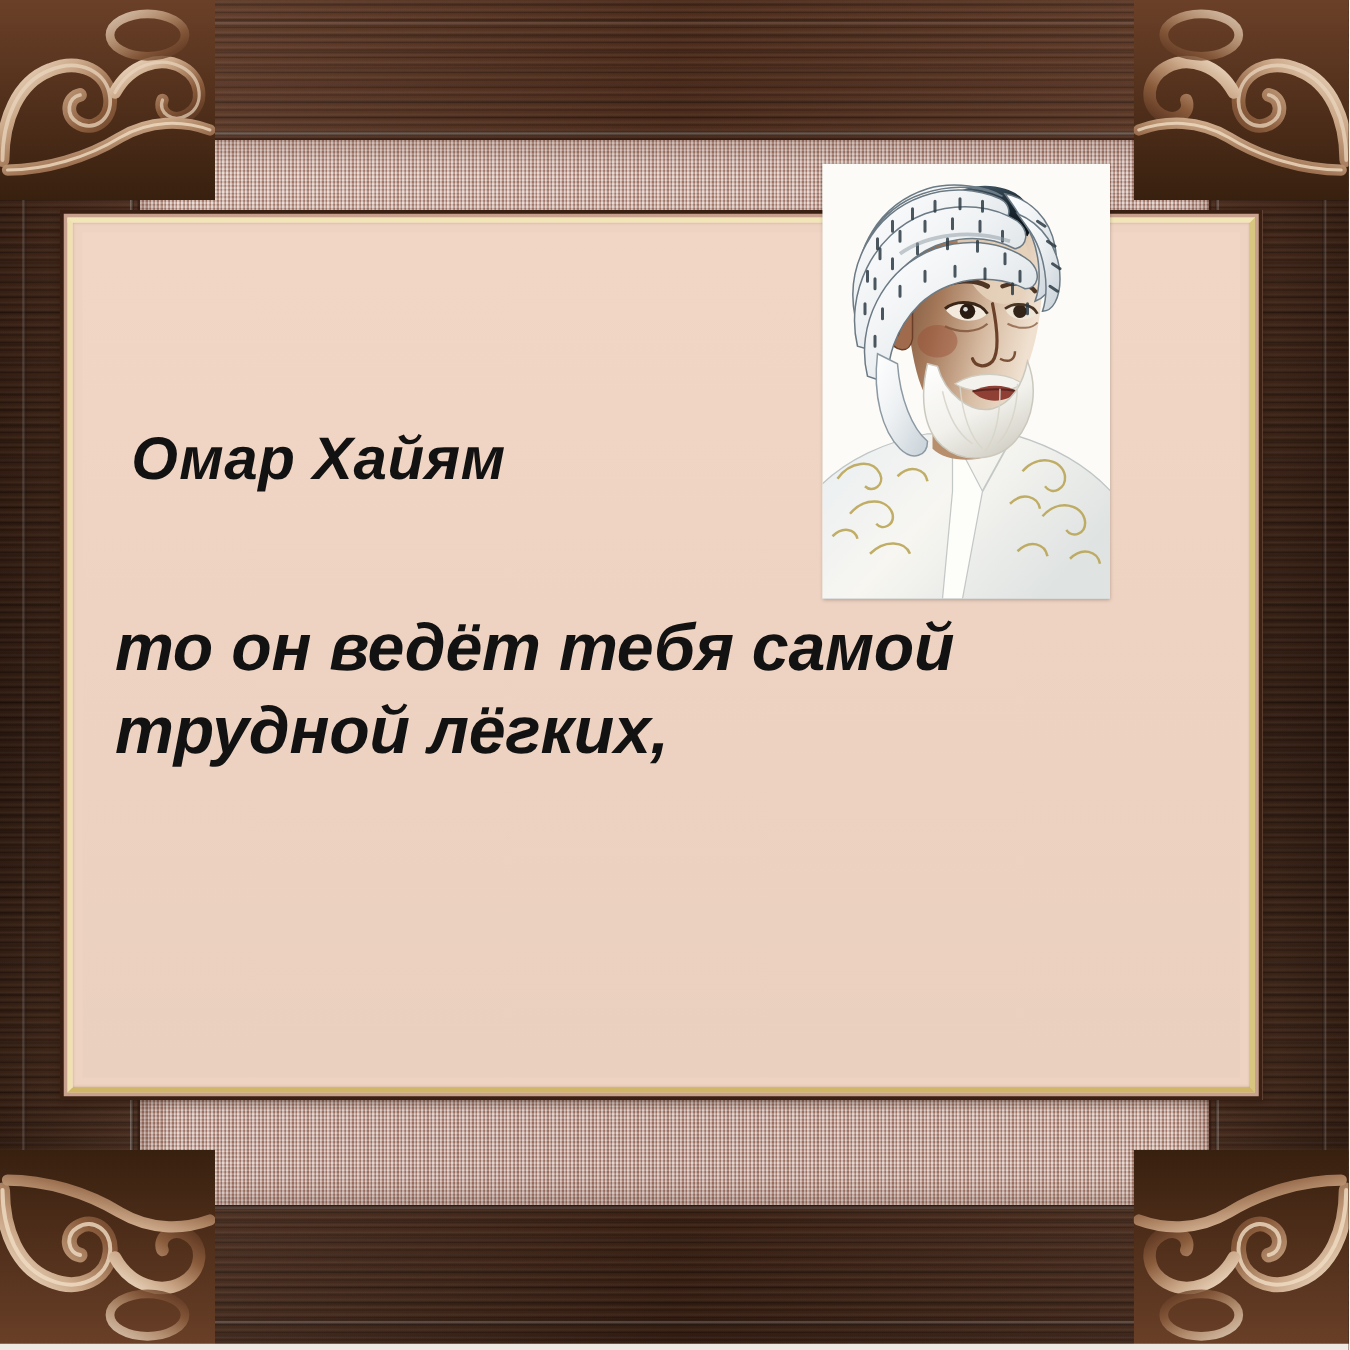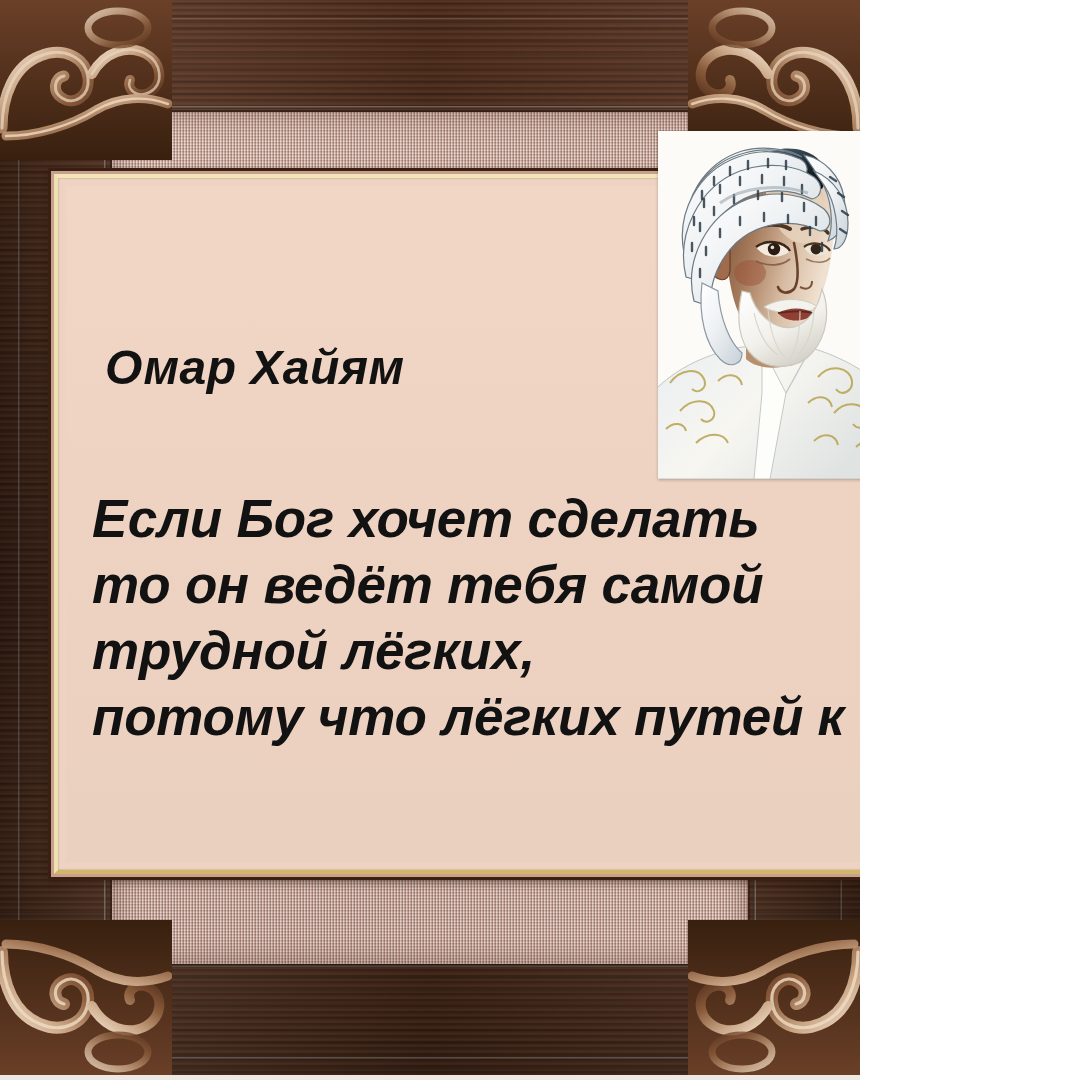--- a/index.html
+++ b/index.html
@@ -7,21 +7,21 @@
     margin: 0;
     padding: 0;
     background: #ffffff;
   }
   body {
     font-family: "Liberation Sans", sans-serif;
   }
 
   .poster {
     position: relative;
-    width: 860px;
+    width: 1079px;
     height: 1080px;
     overflow: hidden;
     background: #3d2317;
   }
 
   
   .wood-frame {
     position: absolute;
     inset: 0;
     background:
@@ -270,24 +270,22 @@
   </div>
 
   <div class="panel-wrap">
     <div class="fillet-outer">
       <div class="fillet-gold">
         <div class="panel">
 
           <div class="author">Омар Хайям</div>
 
           <div class="quote">
-            <div class="quote-line">Если Бог хочет сделать</div>
             <div class="quote-line">то он ведёт тебя самой</div>
             <div class="quote-line">трудной лёгких,</div>
-            <div class="quote-line">потому что лёгких путей к</div>
           </div>
 
         </div>
       </div>
     </div>
   </div>
 
   <div class="portrait">
     <svg viewBox="0 0 230 348" xmlns="http://www.w3.org/2000/svg">
       <defs>

